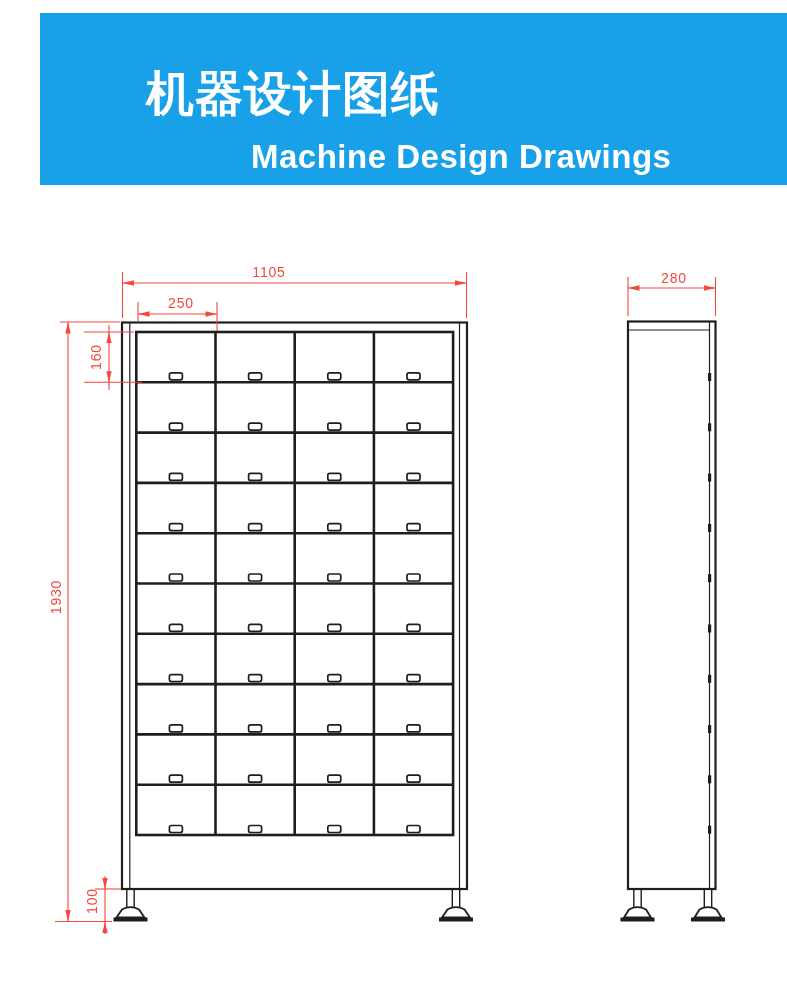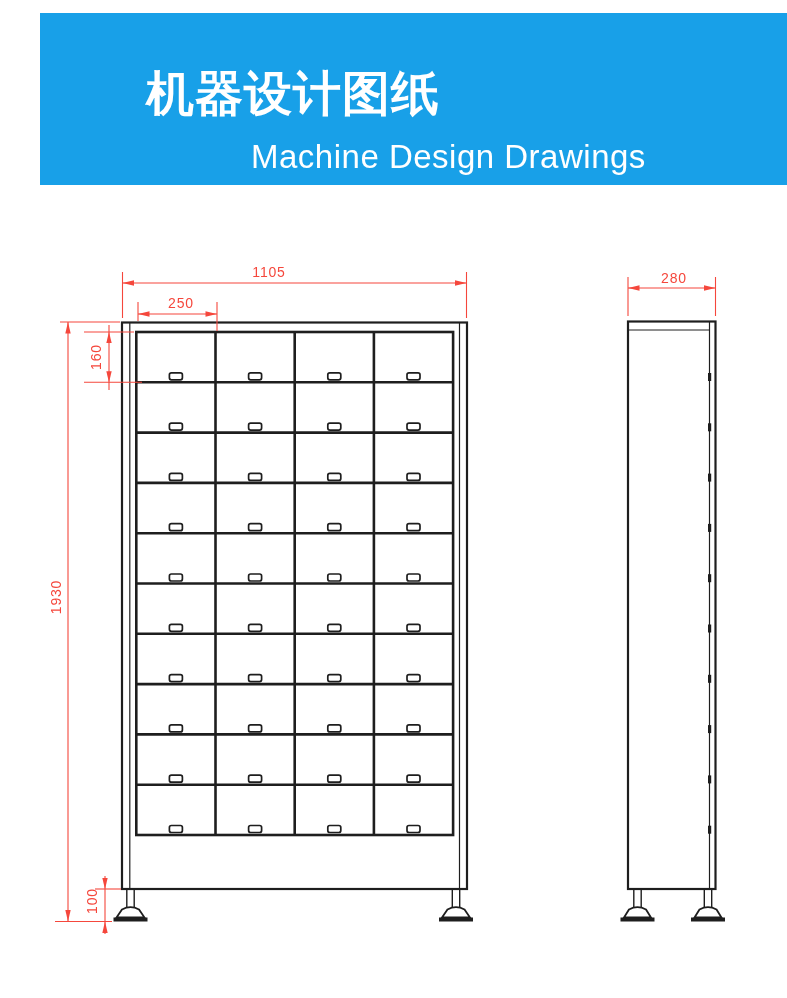--- a/index.html
+++ b/index.html
@@ -7,21 +7,21 @@
     --banner-fg:#ffffff;
     --blk:#1e1e1e;
     --red:#f5473c;
   }
   html,body{margin:0;padding:0;background:#ffffff;}
   .page{position:relative;width:787px;height:998px;background:#ffffff;overflow:hidden;
         font-family:"Liberation Sans",sans-serif;}
   .banner{position:absolute;left:0;top:13px;width:787px;height:172px;background:var(--banner-bg);margin-left:40px;}
   .title-zh{position:absolute;left:106px;top:57px;font-size:48px;font-weight:900;
             color:var(--banner-fg);letter-spacing:1px;line-height:1;white-space:nowrap;}
-  .title-en{position:absolute;left:211px;top:127px;font-size:33px;font-weight:400;
+  .title-en{position:absolute;left:211px;top:127px;font-size:33px;font-weight:700;
             color:var(--banner-fg);letter-spacing:.5px;line-height:1;white-space:nowrap;}
   svg.dwg{position:absolute;left:0;top:0;}
   .bk{stroke:var(--blk);fill:none;}
   .wfill{fill:#ffffff;}
   .bkf{fill:var(--blk);stroke:none;}
   .rd{stroke:var(--red);fill:none;stroke-width:1.1;}
   .rdf{fill:var(--red);stroke:none;}
   .dim{fill:var(--red);font-family:"Liberation Sans",sans-serif;font-size:14px;
        letter-spacing:.8px;font-weight:400;}
 </style>

